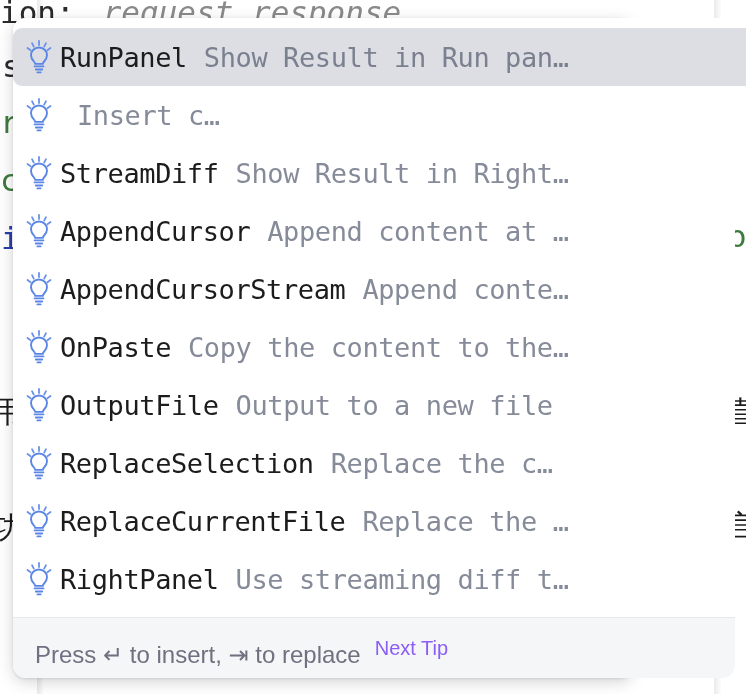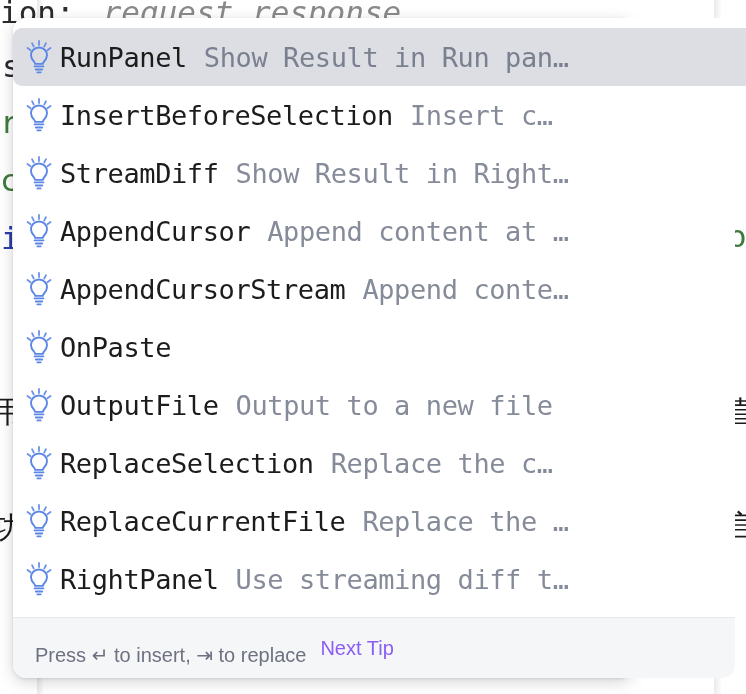--- a/index.html
+++ b/index.html
@@ -162,21 +162,21 @@
     border-bottom-right-radius: 13px;
     border-top: 1px solid #e7e8ec;
     box-sizing: border-box;
     display: flex;
     align-items: center;
     padding-left: 22px;
   }
 
   .footer-hint {
     font-family: "Liberation Sans", sans-serif;
-    font-size: 20px;
+    font-size: 24px;
     color: #6e7280;
     white-space: nowrap;
     margin-top: 13px;
   }
 
   .footer-link {
     font-family: "Liberation Sans", sans-serif;
     font-size: 20px;
     color: #8b5cf6;
     margin-left: 14px;
@@ -241,21 +241,20 @@
                 <line x1="24" y1="4.2" x2="22.2" y2="7.6"></line>
                 <line x1="5.5" y1="9" x2="8.6" y2="11.2"></line>
                 <line x1="28.5" y1="9" x2="25.4" y2="11.2"></line>
               </g>
               <path d="M17 8.5c-4.6 0-8 3.4-8 7.7 0 3 1.7 4.9 2.9 6.3.8.9 1.2 1.6 1.3 2.4h7.6c.1-.8.5-1.5 1.3-2.4 1.2-1.4 2.9-3.3 2.9-6.3 0-4.3-3.4-7.7-8-7.7z" fill="none" stroke="#5b86e5" stroke-width="1.9"></path>
               <line x1="12.6" y1="27.4" x2="21.4" y2="27.4" stroke="#5b86e5" stroke-width="1.9" stroke-linecap="round"></line>
               <line x1="13.8" y1="30.5" x2="20.2" y2="30.5" stroke="#5b86e5" stroke-width="1.9" stroke-linecap="round"></line>
               <line x1="15.4" y1="33.4" x2="18.6" y2="33.4" stroke="#5b86e5" stroke-width="1.9" stroke-linecap="round"></line>
             </svg>
           </span>
-          <span class="row-label">InsertBeforeSelection</span>
           <span class="row-desc">Insert c…</span>
         </div>
         <div class="row">
           <span class="bulb">
             <svg width="34" height="36" viewBox="0 0 34 36" fill="none">
               <g stroke="#6a91e8" stroke-width="1.8" stroke-linecap="round">
                 <line x1="17" y1="2" x2="17" y2="6"></line>
                 <line x1="10" y1="4.2" x2="11.8" y2="7.6"></line>
                 <line x1="24" y1="4.2" x2="22.2" y2="7.6"></line>
                 <line x1="5.5" y1="9" x2="8.6" y2="11.2"></line>
@@ -318,20 +317,21 @@
                 <line x1="5.5" y1="9" x2="8.6" y2="11.2"></line>
                 <line x1="28.5" y1="9" x2="25.4" y2="11.2"></line>
               </g>
               <path d="M17 8.5c-4.6 0-8 3.4-8 7.7 0 3 1.7 4.9 2.9 6.3.8.9 1.2 1.6 1.3 2.4h7.6c.1-.8.5-1.5 1.3-2.4 1.2-1.4 2.9-3.3 2.9-6.3 0-4.3-3.4-7.7-8-7.7z" fill="none" stroke="#5b86e5" stroke-width="1.9"></path>
               <line x1="12.6" y1="27.4" x2="21.4" y2="27.4" stroke="#5b86e5" stroke-width="1.9" stroke-linecap="round"></line>
               <line x1="13.8" y1="30.5" x2="20.2" y2="30.5" stroke="#5b86e5" stroke-width="1.9" stroke-linecap="round"></line>
               <line x1="15.4" y1="33.4" x2="18.6" y2="33.4" stroke="#5b86e5" stroke-width="1.9" stroke-linecap="round"></line>
             </svg>
           </span>
           <span class="row-label">OnPaste</span>
+          <span class="row-desc">Copy the content to the…</span>
         </div>
         <div class="row">
           <span class="bulb">
             <svg width="34" height="36" viewBox="0 0 34 36" fill="none">
               <g stroke="#6a91e8" stroke-width="1.8" stroke-linecap="round">
                 <line x1="17" y1="2" x2="17" y2="6"></line>
                 <line x1="10" y1="4.2" x2="11.8" y2="7.6"></line>
                 <line x1="24" y1="4.2" x2="22.2" y2="7.6"></line>
                 <line x1="5.5" y1="9" x2="8.6" y2="11.2"></line>
                 <line x1="28.5" y1="9" x2="25.4" y2="11.2"></line>

